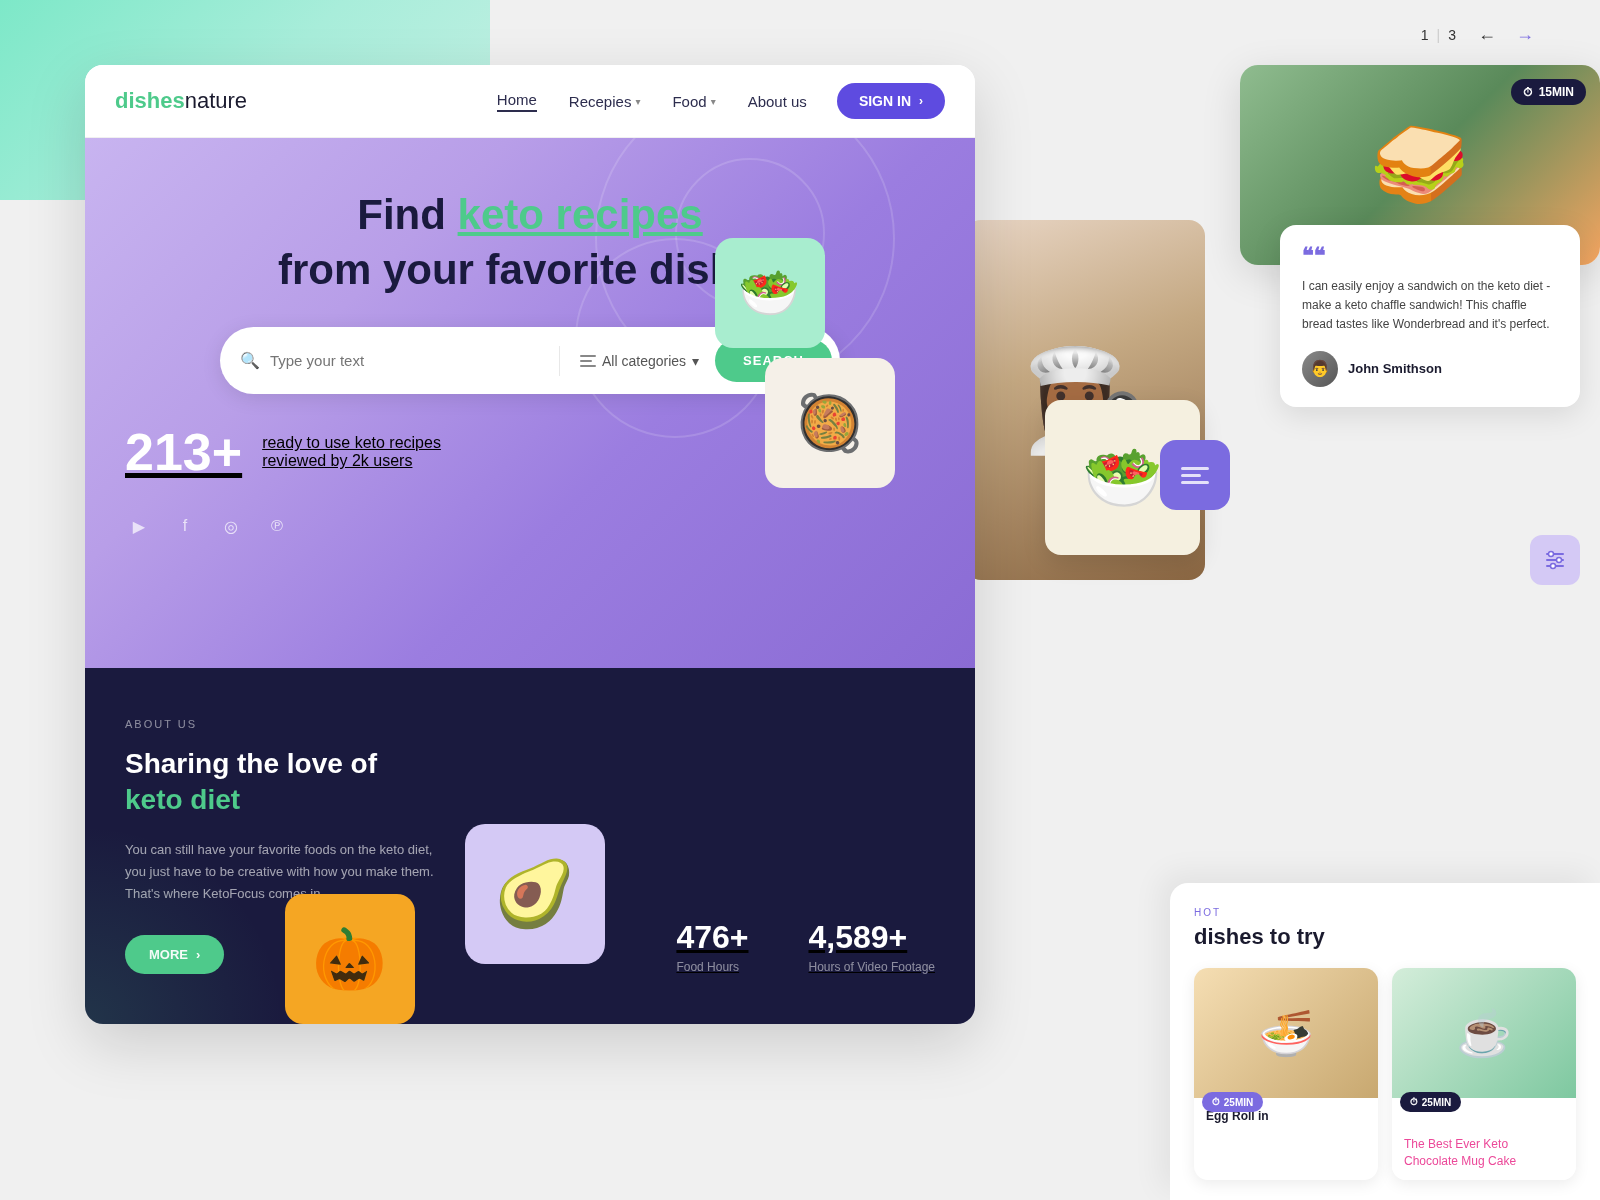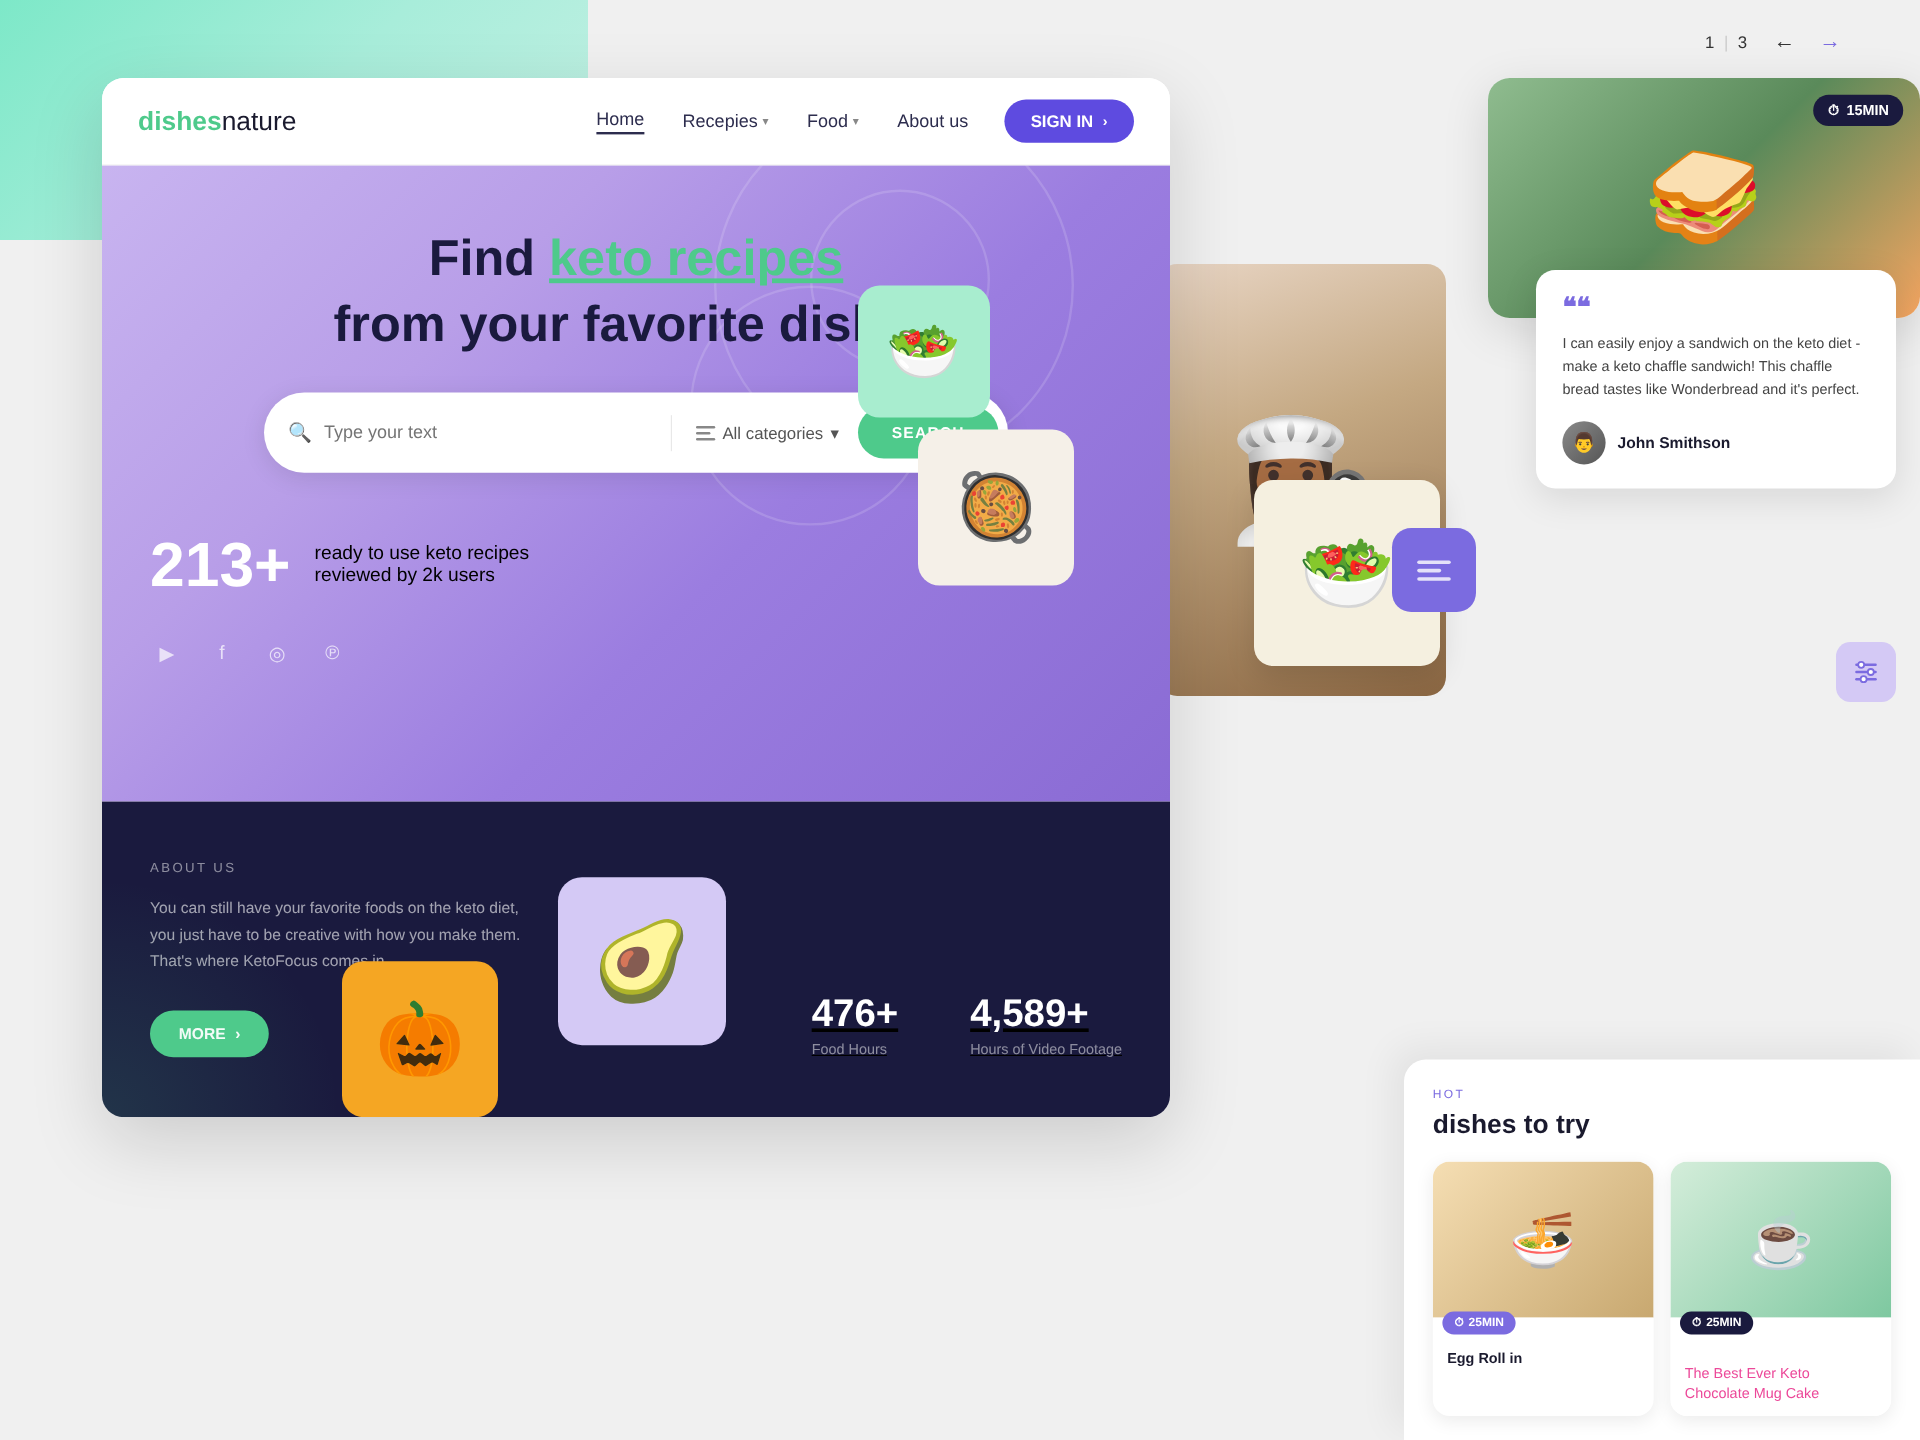--- a/index.html
+++ b/index.html
@@ -204,23 +204,24 @@
       cursor: pointer;
       letter-spacing: 1px;
       margin-left: 8px;
     }
 
     
     .hero-stats {
       display: flex;
       align-items: center;
       gap: 20px;
-      margin-top: 47px;
+      margin-top: 28px;
       position: relative;
       z-index: 2;
+      text-decoration: underline;
     }
     .stats-number {
       font-size: 52px;
       font-weight: 800;
       color: #fff;
     }
 
     
     .social-icons {
       display: flex;
@@ -607,20 +608,24 @@
       <div class="social-icon">℗</div>
     </div>
 
     <div class="food-float-1">🥗</div>
     <div class="food-float-2">🥘</div>
   </div>
 
   <div class="about-section">
     <div style="max-width:340px;">
       <p class="about-label">ABOUT US</p>
+      <h2 class="about-title">
+        <span>Sharing the love of</span><br>
+        <span class="keto-highlight">keto diet</span>
+      </h2>
       <p class="about-desc">You can still have your favorite foods on the keto diet, you just have to be creative with how you make them. That's where KetoFocus comes in.</p>
       <button class="more-btn">
         <span>MORE</span>
         <span>›</span>
       </button>
     </div>
 
     <div class="about-stats">
       <div>
         <div class="about-stat-num">476+</div>
@@ -693,21 +698,21 @@
   <div style="font-size:10px;color:#7b6be0;letter-spacing:2px;text-transform:uppercase;margin-bottom:6px;">HOT</div>
   <div style="font-size:22px;font-weight:700;color:#1a1a2e;margin-bottom:18px;">dishes to try</div>
   <div style="display:flex;gap:14px;">
 
     <div style="flex:1;border-radius:14px;overflow:hidden;box-shadow:0 4px 15px rgba(0,0,0,0.08);position:relative;">
       <div style="width:100%;height:130px;background:linear-gradient(135deg,#f5deb3,#c8a870);display:flex;align-items:center;justify-content:center;font-size:45px;">🍜</div>
       <div style="position:absolute;bottom:68px;left:8px;background:#7b6be0;color:#fff;border-radius:20px;padding:4px 10px;font-size:10px;font-weight:600;display:flex;align-items:center;gap:4px;">
         <span>⏱</span>
         <span>25MIN</span>
       </div>
-      <div style="padding:26px 12px;background:#fff;">
+      <div style="padding:10px 12px;background:#fff;">
         <div style="font-size:12px;font-weight:600;color:#1a1a2e;line-height:1.4;">Egg Roll in</div>
       </div>
     </div>
 
     <div style="flex:1;border-radius:14px;overflow:hidden;box-shadow:0 4px 15px rgba(0,0,0,0.08);position:relative;">
       <div style="width:100%;height:130px;background:linear-gradient(135deg,#d4edda,#7ec8a0);display:flex;align-items:center;justify-content:center;font-size:45px;">☕</div>
       <div style="position:absolute;bottom:68px;left:8px;background:#1a1a3e;color:#fff;border-radius:20px;padding:4px 10px;font-size:10px;font-weight:600;display:flex;align-items:center;gap:4px;">
         <span>⏱</span>
         <span>25MIN</span>
       </div>

